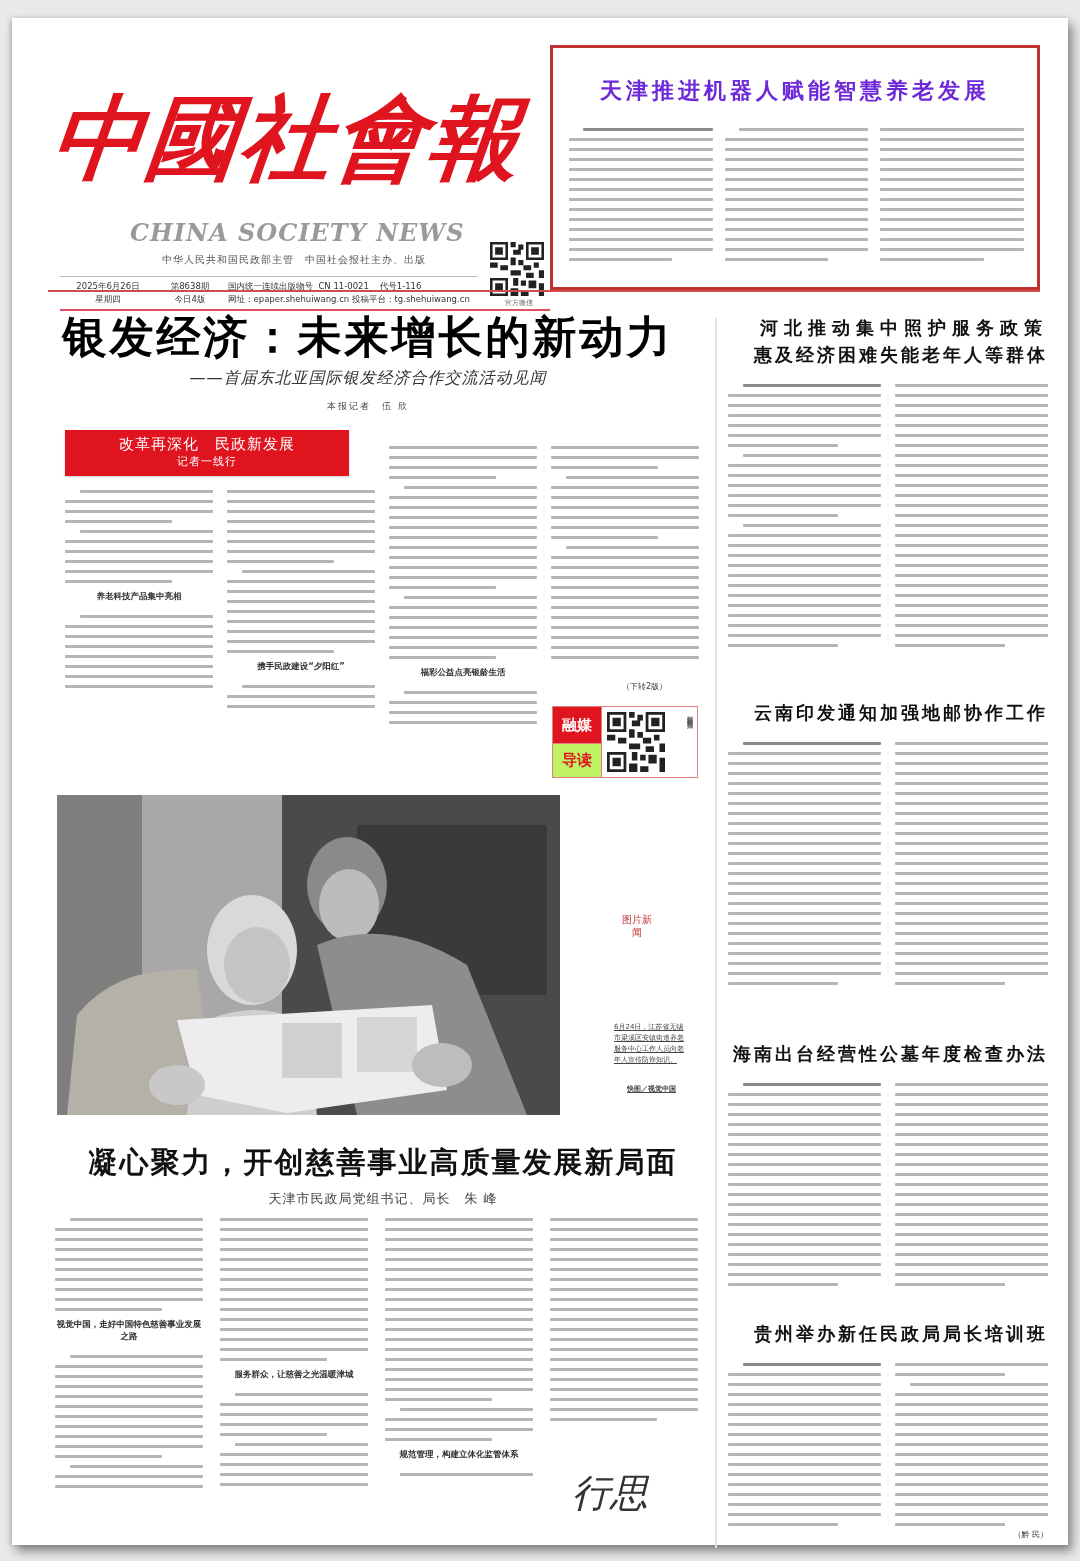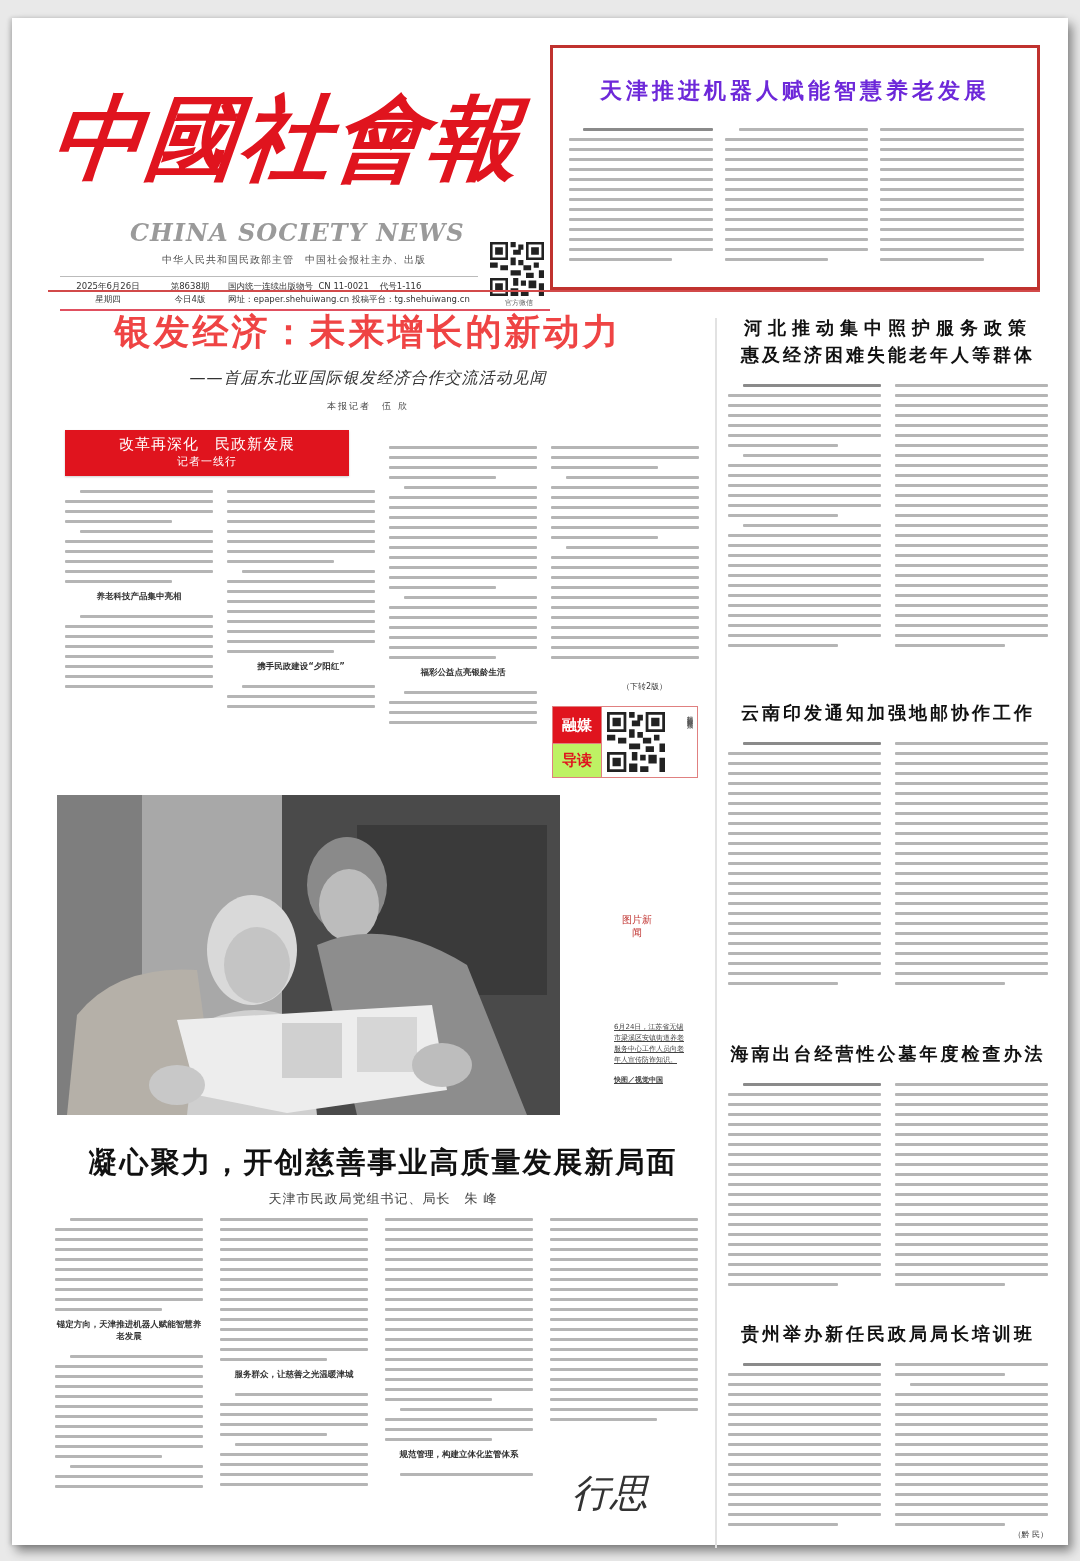--- a/index.html
+++ b/index.html
@@ -54,21 +54,21 @@
   .txt { flex: 1; }
   .ln { height: 3px; background: #b5b5b5; margin-bottom: 7px; border-radius: 1px; }
   .ln.s { width: 72%; }
   .ln.i { margin-left: 10%; }
   .ln.dark { background: #8a8a8a; }
 
   
   .top-red-rule { position: absolute; left: 36px; top: 272px; width: 992px; height: 2px; background: #d24a4a; }
   .lead-title {
     position: absolute; left: 36px; top: 290px; width: 640px; text-align: center;
-    font-size: 36px; font-weight: bold; letter-spacing: 3px; color: #ef4444;
+    font-size: 44px; font-weight: bold; letter-spacing: 3px; color: #000000;
   }
   .lead-sub {
     position: absolute; left: 36px; top: 350px; width: 640px; text-align: center;
     font-family: "DejaVu Serif", serif; font-style: italic; font-size: 16px; color: #333; letter-spacing: 1px;
   }
   .lead-byline { position: absolute; left: 36px; top: 382px; width: 640px; text-align: center; font-size: 9px; color: #444; letter-spacing: 2px; }
 
   .red-banner {
     position: absolute; left: 53px; top: 412px; width: 284px; height: 46px;
     background: #e0141e; color: #fff; text-align: center; padding-top: 4px;
@@ -87,36 +87,36 @@
   .media-label { width: 48px; display: flex; flex-direction: column; }
   .media-label .m1 { height: 36px; background: #e0141e; color: #fff; font-size: 15px; font-weight: bold; display: flex; align-items: center; justify-content: center; }
   .media-label .m2 { height: 34px; background: #bef264; color: #e0141e; font-size: 15px; font-weight: bold; display: flex; align-items: center; justify-content: center; border-top: 1px solid #e08080; }
   .media-qr { width: 68px; padding: 5px; border-left: 1px solid #e08080; }
   .media-side { flex: 1; font-size: 6px; color: #555; writing-mode: vertical-rl; padding: 4px 3px; letter-spacing: 1px; }
 
   
   .photo { position: absolute; left: 45px; top: 777px; width: 503px; height: 320px; overflow: hidden; background: #8c8c8c; }
   .stamp { position: absolute; left: 610px; top: 895px; width: 30px; height: 40px; color: #c0322f; font-size: 10px; text-align: center; line-height: 13px; }
   .caption { position: absolute; left: 602px; top: 1004px; width: 75px; font-size: 7px; color: #444; line-height: 11px; text-decoration: underline; }
-  .caption .credit { text-align: left; font-weight: bold; margin-top: 9px; }
+  .caption .credit { text-align: center; font-weight: bold; margin-top: 18px; }
 
   
   .second-title {
     position: absolute; left: 36px; top: 1125px; width: 670px; text-align: center;
     font-family: "DejaVu Serif", serif; font-weight: bold; font-size: 29px; letter-spacing: 2px; color: #111;
   }
   .second-byline { position: absolute; left: 36px; top: 1172px; width: 670px; text-align: center; font-size: 13px; color: #444; letter-spacing: 1px; }
   .second-body { position: absolute; left: 43px; top: 1200px; width: 650px; height: 330px; }
   .second-col { position: absolute; width: 148px; }
   .sig { position: absolute; left: 560px; top: 1450px; font-family: "DejaVu Serif", serif; font-size: 38px; color: #333; font-style: italic; }
 
   
   .vrule { position: absolute; left: 703px; top: 300px; width: 2px; height: 1230px; background: #e2e2e2; }
   .rc-article { position: absolute; left: 716px; width: 320px; }
-  .rc-title { font-size: 18px; font-weight: bold; color: #111; letter-spacing: 3px; line-height: 27px; text-align: center; }
+  .rc-title { font-size: 18px; font-weight: bold; color: #111; letter-spacing: 3px; line-height: 27px; text-align: right; }
   .rc-cols { display: flex; gap: 14px; margin-top: 16px; }
   .rc-end { font-size: 8px; color: #333; text-align: right; margin-top: -4px; }
 </style>
 </head>
 <body>
 
 <div class="sheet">
 
   <div class="masthead">
     <div class="mast-title">中國社會報</div>
@@ -361,21 +361,21 @@
       <div class="ln i"></div>
         <div class="ln"></div>
         <div class="ln"></div>
         <div class="ln"></div>
         <div class="ln"></div>
         <div class="ln"></div>
         <div class="ln"></div>
         <div class="ln"></div>
         <div class="ln"></div>
         <div class="ln s"></div>
-      <div class="subhead">锚定方向，天津推进机器人赋能智慧养老发展</div>
+      <div class="subhead">视觉中国，走好中国特色慈善事业发展之路</div>
       <div class="ln i"></div>
         <div class="ln"></div>
         <div class="ln"></div>
         <div class="ln"></div>
         <div class="ln"></div>
         <div class="ln"></div>
         <div class="ln"></div>
         <div class="ln"></div>
         <div class="ln"></div>
         <div class="ln"></div>

